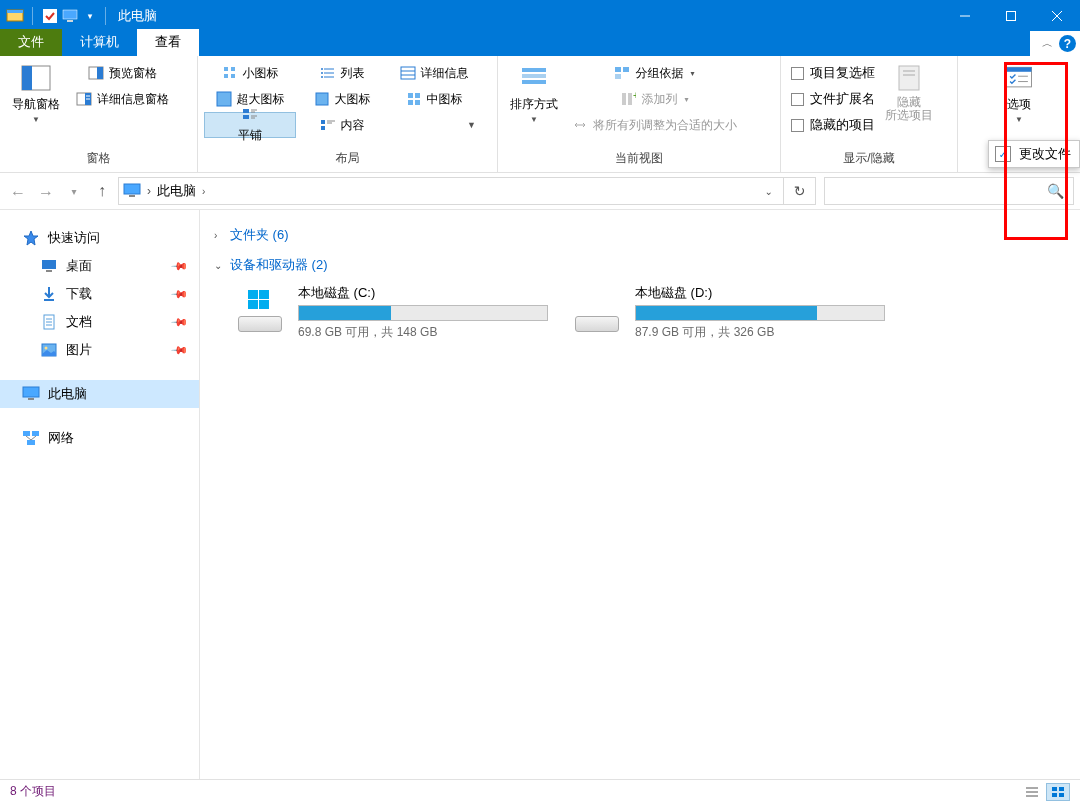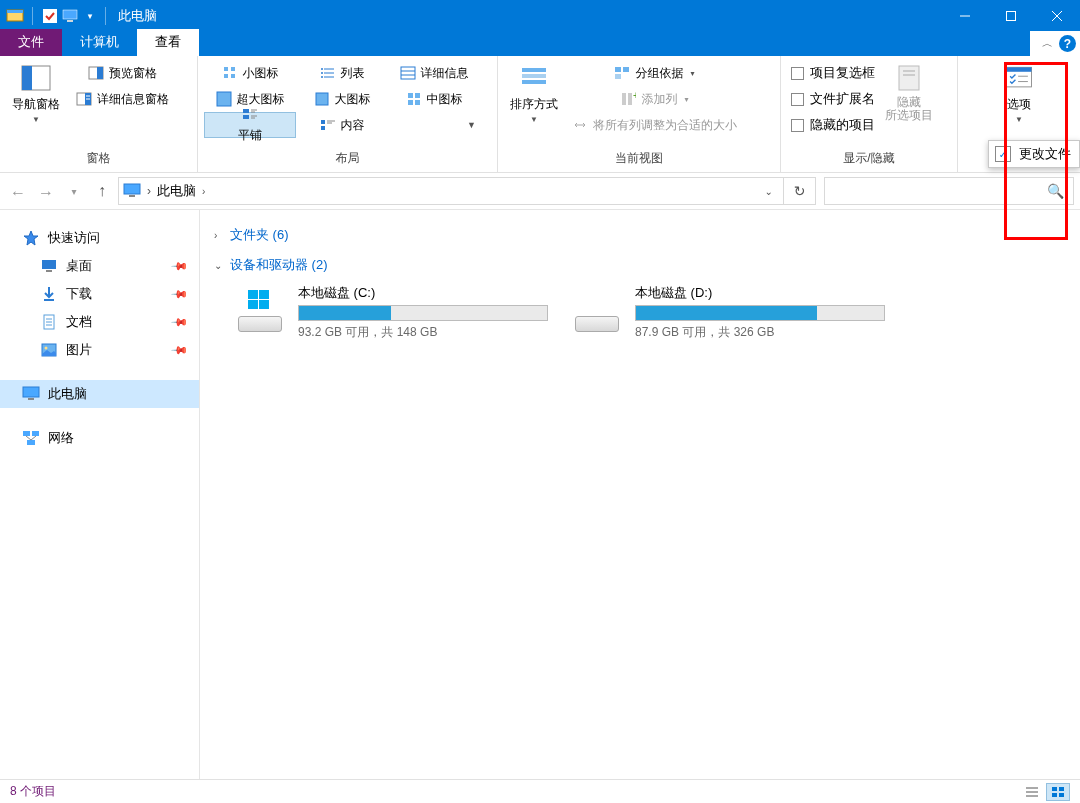--- a/index.html
+++ b/index.html
@@ -10,21 +10,21 @@
 .titlebar .sysicons { display: flex; align-items: center; padding-left: 6px; gap: 2px; }
 .sysicons .ico { width: 18px; height: 18px; display: flex; align-items: center; justify-content: center; font-size: 14px; }
 .titlebar .divider { width: 1px; height: 18px; background: rgba(255,255,255,0.4); margin: 0 6px; }
 .titlebar .title { margin-left: 6px; font-size: 13px; }
 .wincontrols { position: absolute; right: 0; top: 0; display: flex; height: 31px; }
 .wincontrols div { width: 46px; display: flex; align-items: center; justify-content: center; color: #fff; }
 
 
 .menutabs { height: 25px; background: #0078d7; display: flex; align-items: flex-end; position: relative; }
 .menutabs .tab { padding: 4px 18px 5px; font-size: 13px; color: #fff; cursor: pointer; }
-.menutabs .tab.file { background: #701a75; text-align: center; }
+.menutabs .tab.file { background: #4d7c0f; text-align: center; }
 .menutabs .tab.active { background: #fff; color: #000; }
 .menutabs .rightctrls { position: absolute; right: 0; top: 0; height: 25px; width: 50px; background: #fff; display: flex; align-items: center; justify-content: flex-end; padding-right: 4px; gap: 6px; }
 .menutabs .rightctrls .chev { color: #555; font-size: 11px; }
 .menutabs .rightctrls .help2 { width: 17px; height: 17px; border-radius: 50%; background: #0078d7; color: #fff; display: flex; align-items: center; justify-content: center; font-size: 12px; font-weight: bold; }
 
 
 .ribbon { height: 117px; background: #fff; border-bottom: 1px solid #e1e1e1; display: flex; position: relative; }
 .rgroup { border-right: 1px solid #e1e1e1; padding: 4px 6px 2px; display: flex; flex-direction: column; }
 .rgroup .body { flex: 1; display: flex; }
 .rgroup .label { text-align: center; font-size: 12px; color: #444; padding-bottom: 3px; }
@@ -518,21 +518,21 @@
                 <rect x="11" y="10" width="10" height="9" fill="#00adef"></rect>
               </svg>
             </div>
             <div class="disk"></div>
           </div>
        <div class="dinfo">
          <div>本地磁盘 (C:)</div>
          <div class="bar">
               <div class="fill" style="width:37%"></div>
             </div>
-         <div class="stats">93.2 GB 可用，共 148 GB</div>
+         <div class="stats">69.8 GB 可用，共 148 GB</div>
        </div>
      </div>
         <div class="drive">
        <div class="dicn">
             <div class="disk"></div>
           </div>
        <div class="dinfo">
          <div>本地磁盘 (D:)</div>
          <div class="bar">
               <div class="fill" style="width:73%"></div>

